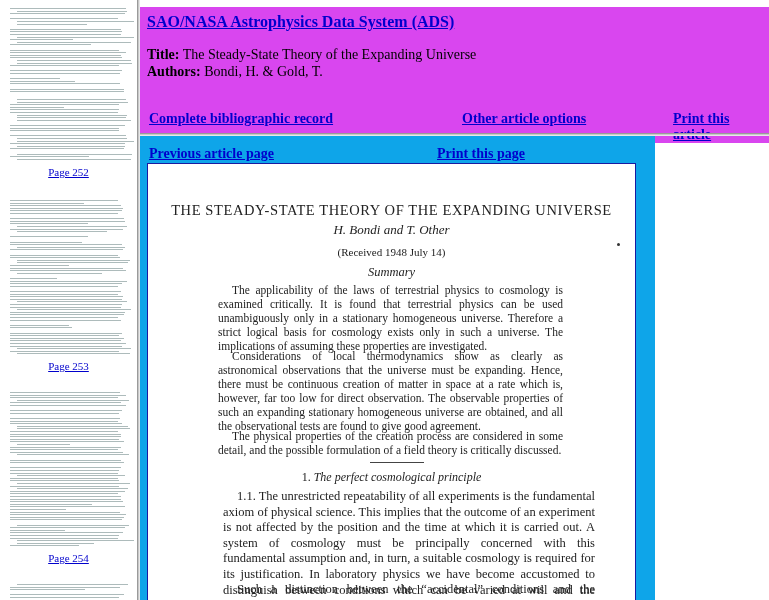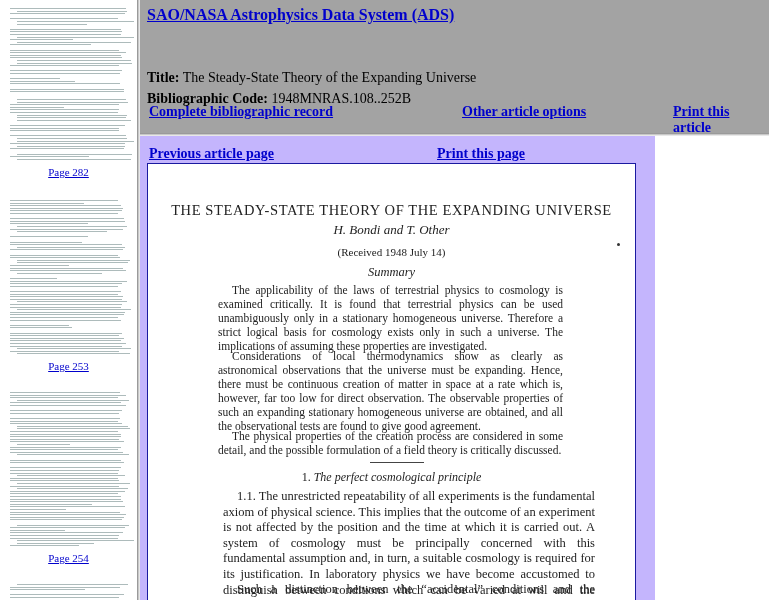--- a/index.html
+++ b/index.html
@@ -7,29 +7,29 @@
 
   
   #thumbs { position: absolute; left: 0; top: 0; width: 137px; height: 600px; background: #fff; overflow: hidden; }
   #frame-divider { position: absolute; left: 137px; top: 0; width: 3px; height: 600px; background: #c8c8c8; border-left: 1px solid #9a9a9a; border-right: 1px solid #e8e8e8; box-sizing: border-box; }
   .thumb { position: absolute; left: 10px; width: 117px; }
   .thumb-img { width: 100%; background: #fff; position: relative; }
   .thumb-img .ln { position: absolute; left: 0; height: 1px; background: #9aa; opacity: 0.8; }
   .thumb-label { display: block; text-align: center; font-size: 11px; color: #0000cc; text-decoration: underline; margin-top: 2px; font-family: "Liberation Serif", serif; }
 
   
-  #header { position: absolute; left: 140px; top: 0; width: 629px; height: 136px; background: #a3a3a3; }
+  #header { position: absolute; left: 140px; top: 7px; width: 629px; height: 136px; background: #d946ef; }
   #ads-title { position: absolute; left: 7px; top: 6px; font-size: 16px; font-weight: bold; color: #0000cc; text-decoration: underline; }
   .meta { position: absolute; left: 7px; font-size: 14px; line-height: 17px; }
   .meta b { font-weight: bold; }
   .hdr-link { position: absolute; top: 104px; font-size: 14px; font-weight: bold; color: #0000cc; text-decoration: underline; }
   #hdr-divider { position: absolute; left: 140px; top: 133px; width: 629px; height: 3px; background: #c8c8c8; border-top: 1px solid #9a9a9a; border-bottom: 1px solid #e8e8e8; box-sizing: border-box; }
 
   
-  #viewer { position: absolute; left: 140px; top: 136px; width: 515px; height: 464px; background: #c4b5fd; }
+  #viewer { position: absolute; left: 140px; top: 136px; width: 515px; height: 464px; background: #0ea5e9; }
   .nav-link { position: absolute; top: 10px; font-size: 14px; font-weight: bold; color: #0000cc; text-decoration: underline; }
   #scan { position: absolute; left: 7px; top: 27px; width: 487px; height: 445px; border: 1px solid #1a1aa0; background: #fff; overflow: hidden; }
   #scan .inner { position: absolute; left: 0; top: 0; width: 487px; font-family: "Liberation Serif", serif; color: #222; }
   .art-title { position: absolute; left: 0; width: 100%; top: 38px; text-align: center; font-size: 14.5px; letter-spacing: 0.6px; }
   .art-authors { position: absolute; left: 0; width: 100%; top: 58px; text-align: center; font-size: 13px; font-style: italic; }
   .art-received { position: absolute; left: 0; width: 100%; top: 82px; text-align: center; font-size: 11px; }
   .art-summary-h { position: absolute; left: 0; width: 100%; top: 101px; text-align: center; font-size: 12.5px; font-style: italic; }
   .para { position: absolute; left: 70px; width: 345px; font-size: 11.5px; line-height: 14px; text-align: justify; text-indent: 14px; }
   .section-h { position: absolute; left: 0; width: 100%; top: 306px; text-align: center; font-size: 12px; }
   .section-h i { font-style: italic; }
@@ -85,21 +85,21 @@
         <div class="ln" style="top: 131.4px; left: 0%; width: 99.0626%;"></div>
         <div class="ln" style="top: 134px; left: 6%; width: 93.9936%;"></div>
         <div class="ln" style="top: 136.6px; left: 6%; width: 99.9534%;"></div>
         <div class="ln" style="top: 139.2px; left: 0%; width: 97.8803%;"></div>
         <div class="ln" style="top: 141.8px; left: 6%; width: 92.4163%;"></div>
         <div class="ln" style="top: 144.4px; left: 0%; width: 97.6847%;"></div>
         <div class="ln" style="top: 149.6px; left: 6%; width: 98.0388%;"></div>
         <div class="ln" style="top: 152.2px; left: 0%; width: 67.2769%;"></div>
         <div class="ln" style="top: 154.8px; left: 6%; width: 97.4317%;"></div>
       </div>
-    <a class="thumb-label">Page 282</a>
+    <a class="thumb-label">Page 252</a>
   </div>
   <div class="thumb" style="top:196px;">
     <div class="thumb-img" style="height:162px;" id="t2">
         <div class="ln" style="top: 4px; left: 0%; width: 92.4397%;"></div>
         <div class="ln" style="top: 6.6px; left: 0%; width: 62.9028%;"></div>
         <div class="ln" style="top: 9.2px; left: 0%; width: 95.1576%;"></div>
         <div class="ln" style="top: 11.8px; left: 0%; width: 96.6648%;"></div>
         <div class="ln" style="top: 14.4px; left: 0%; width: 95.9662%;"></div>
         <div class="ln" style="top: 17px; left: 0%; width: 92.0741%;"></div>
         <div class="ln" style="top: 22.2px; left: 0%; width: 97.3109%;"></div>
@@ -219,27 +219,27 @@
         <div class="ln" style="top: 14.4px; left: 0%; width: 97.4464%;"></div>
         <div class="ln" style="top: 17px; left: 0%; width: 93.0193%;"></div>
         <div class="ln" style="top: 19.6px; left: 6%; width: 93.1026%;"></div>
       </div>
   </div>
 </div>
 <div id="frame-divider"></div>
 
 <div id="header">
   <a id="ads-title">SAO/NASA Astrophysics Data System (ADS)</a>
-  <div class="meta" style="top:39px;margin-top:30px;">
+  <div class="meta" style="top:39px;">
     <b>Title:</b>
     <span>The Steady-State Theory of the Expanding Universe</span>
   </div>
-  <div class="meta" style="top:90px;">
-    <b>Bibliographic Code:</b>
-    <span>1948MNRAS.108..252B</span>
+  <div class="meta" style="top:56px;">
+    <b>Authors:</b>
+    <span>Bondi, H. &amp; Gold, T.</span>
   </div>
   <a class="hdr-link" style="left:9px;">Complete bibliographic record</a>
   <a class="hdr-link" style="left:322px;">Other article options</a>
   <a class="hdr-link" style="left:533px;">Print this article</a>
 </div>
 <div id="hdr-divider"></div>
 
 <div id="viewer">
   <a class="nav-link" style="left:9px;">Previous article page</a>
   <a class="nav-link" style="left:297px;">Print this page</a>

